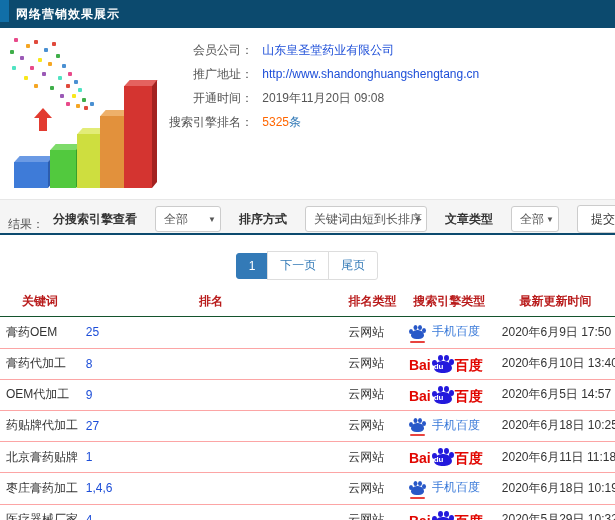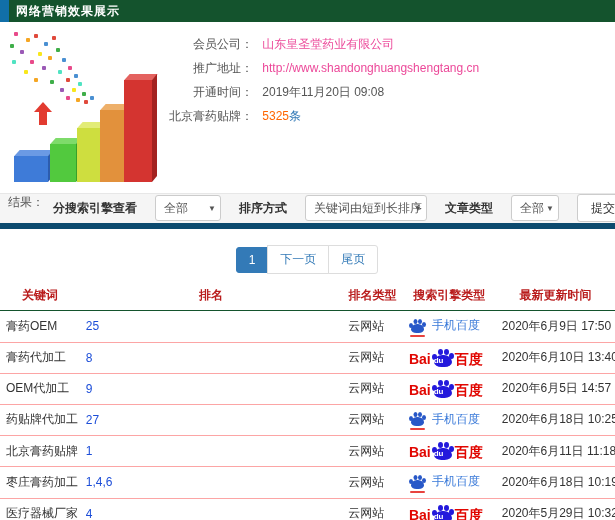--- a/index.html
+++ b/index.html
@@ -1,30 +1,30 @@
 <!DOCTYPE html>
 <html><head>
 <meta charset="utf-8">
 <style>
   * { margin:0; padding:0; box-sizing:border-box; }
   html,body { width:615px; height:520px; overflow:hidden; background:#fff;
     font-family:"Liberation Sans","DejaVu Sans",sans-serif; }
 
   
-  .topbar { height:22px; background:#14532d; display:flex; align-items:center; position:relative; }
+  .topbar { height:28px; background:#0c4a6e; display:flex; align-items:center; position:relative; }
   .topbar-accent { position:absolute; left:0; top:0; width:9px; height:22px; background:#116fa8; }
   .topbar-title { color:#fff; font-size:12px; font-weight:bold; margin-left:16px; letter-spacing:1px; }
 
   
   .info { position:relative; height:171px; background:#fff; }
   .info-rows { margin-left:165px; padding-top:10px; }
   .info-row { height:24px; line-height:24px; font-size:12px; white-space:nowrap; }
   .info-label { display:inline-block; width:88px; text-align:right; color:#555; }
   .info-value { margin-left:6px; }
-  .link { color:#ec4899; text-decoration:none; cursor:pointer; }
+  .link { color:#1d4ed8; text-decoration:none; cursor:pointer; }
   .plain { color:#555; }
   .hl { color:#ff6600; margin-left:6px; }
   .hl-suffix { color:#337ab7; }
 
   
   .illus { position:absolute; left:6px; top:8px; width:180px; height:158px; }
   .confetti { position:absolute; left:8px; top:2px; width:4px; height:4px; border-radius:1px; background:#e84a8a;
     box-shadow: 12px 6px 0 0 #f5a623, -4px 12px 0 0 #3fae49, 20px 2px 0 0 #e0493b, 30px 10px 0 0 #4a90d2,
       6px 18px 0 0 #9b59b6, 24px 20px 0 0 #f8e71c, -2px 28px 0 0 #50e3c2, 16px 28px 0 0 #e84a8a,
       34px 24px 0 0 #f5a623, 42px 16px 0 0 #3fae49, 38px 4px 0 0 #e0493b, 48px 26px 0 0 #4a90d2,
@@ -46,22 +46,22 @@
   .arrow::after { content:""; position:absolute; top:9px; left:5px; width:8px; height:14px; background:#e23b30; }
   .person { position:absolute; width:16px; }
   .p1 { left:16px; top:82px; }
   .p2 { left:136px; top:86px; }
   .person .head { width:7px; height:7px; border-radius:50%; background:#262b38; margin:0 auto; }
   .person .body { width:10px; height:17px; background:#262b38; border-radius:3px 3px 1px 1px; margin:1px auto 0; }
   .person .legs { width:9px; height:14px; margin:0 auto;
     background:linear-gradient(to right,#1d222e 42%,#fff 42%,#fff 58%,#1d222e 58%); }
 
   
-  .filterbar { height:36px; background:#f5f5f5; border-top:1px solid #e7e7e7; border-bottom:6px solid #0c4a6e;
-    display:flex; align-items:flex-start; padding:0 0 0 8px; }
+  .filterbar { height:36px; background:#f5f5f5; border-top:1px solid #e7e7e7; border-bottom:2px solid #0c4a6e;
+    display:flex; align-items:flex-end; padding:0 0 0 8px; }
   .result-label { font-size:12px; color:#555; }
   .filter-right { margin-left:auto; display:flex; align-items:center; gap:18px; }
   .f-label { font-size:12px; font-weight:bold; color:#333; white-space:nowrap; }
   .sel { position:relative; background:#fff; border:1px solid #ccc; border-radius:3px; height:26px;
     line-height:24px; padding:0 16px 0 8px; font-size:12px; color:#555; white-space:nowrap; overflow:hidden; cursor:pointer; }
   .sel-1 { width:66px; } .sel-2 { width:122px; padding-right:13px; } .sel-3 { width:48px; }
   .chev { position:absolute; right:4px; top:0; line-height:26px; font-size:8px; color:#555; }
   .btn-submit { height:28px; width:52px; background:#fff; border:1px solid #ccc; border-radius:3px;
     font-size:12px; color:#333; margin-right:-14px; cursor:pointer;
     font-family:"Liberation Sans","DejaVu Sans",sans-serif; }
@@ -130,21 +130,21 @@
     </div>
     <div class="info-row">
       <span class="info-label">推广地址：</span>
       <a class="info-value link">http://www.shandonghuangshengtang.cn</a>
     </div>
     <div class="info-row">
       <span class="info-label">开通时间：</span>
       <span class="info-value plain">2019年11月20日 09:08</span>
     </div>
     <div class="info-row">
-      <span class="info-label">北京膏药贴牌：</span>
+      <span class="info-label">搜索引擎排名：</span>
       <span class="hl">5325</span><span class="hl-suffix">条</span>
     </div>
   </div>
 </div>
 
 <div class="filterbar">
   <span class="result-label">结果：</span>
   <div class="filter-right">
     <span class="f-label">分搜索引擎查看</span>
     <div class="sel sel-1">

